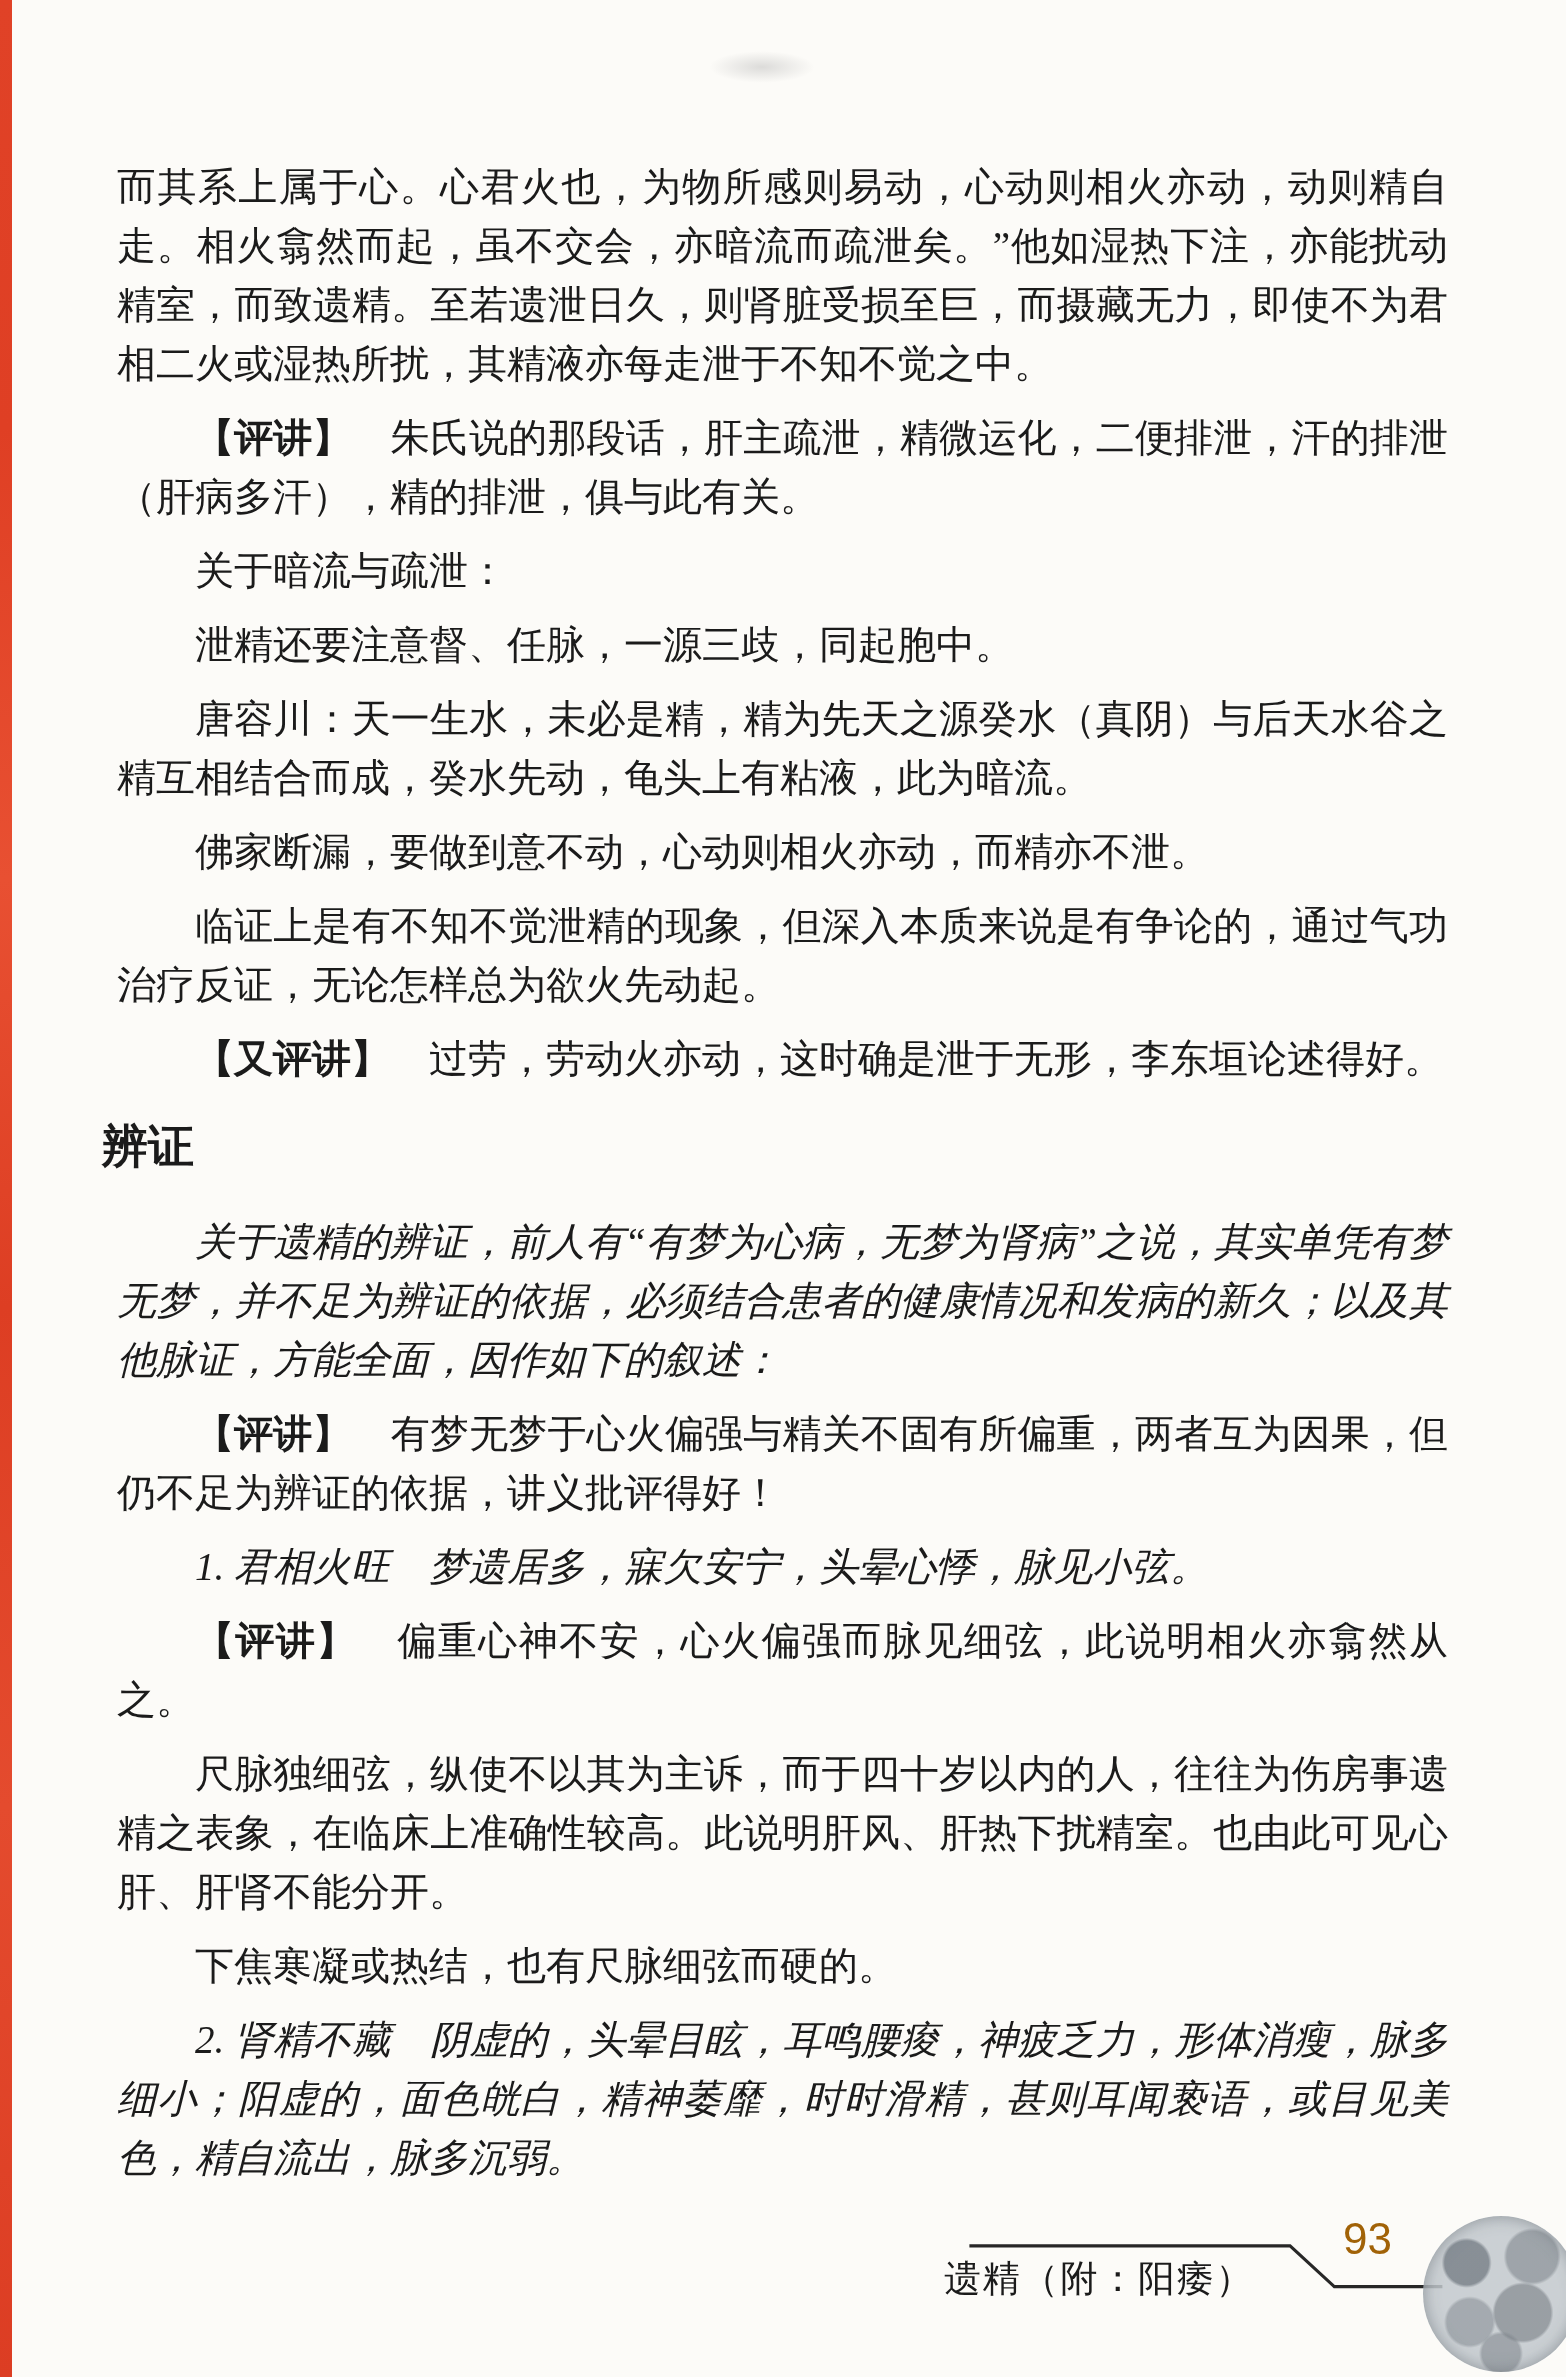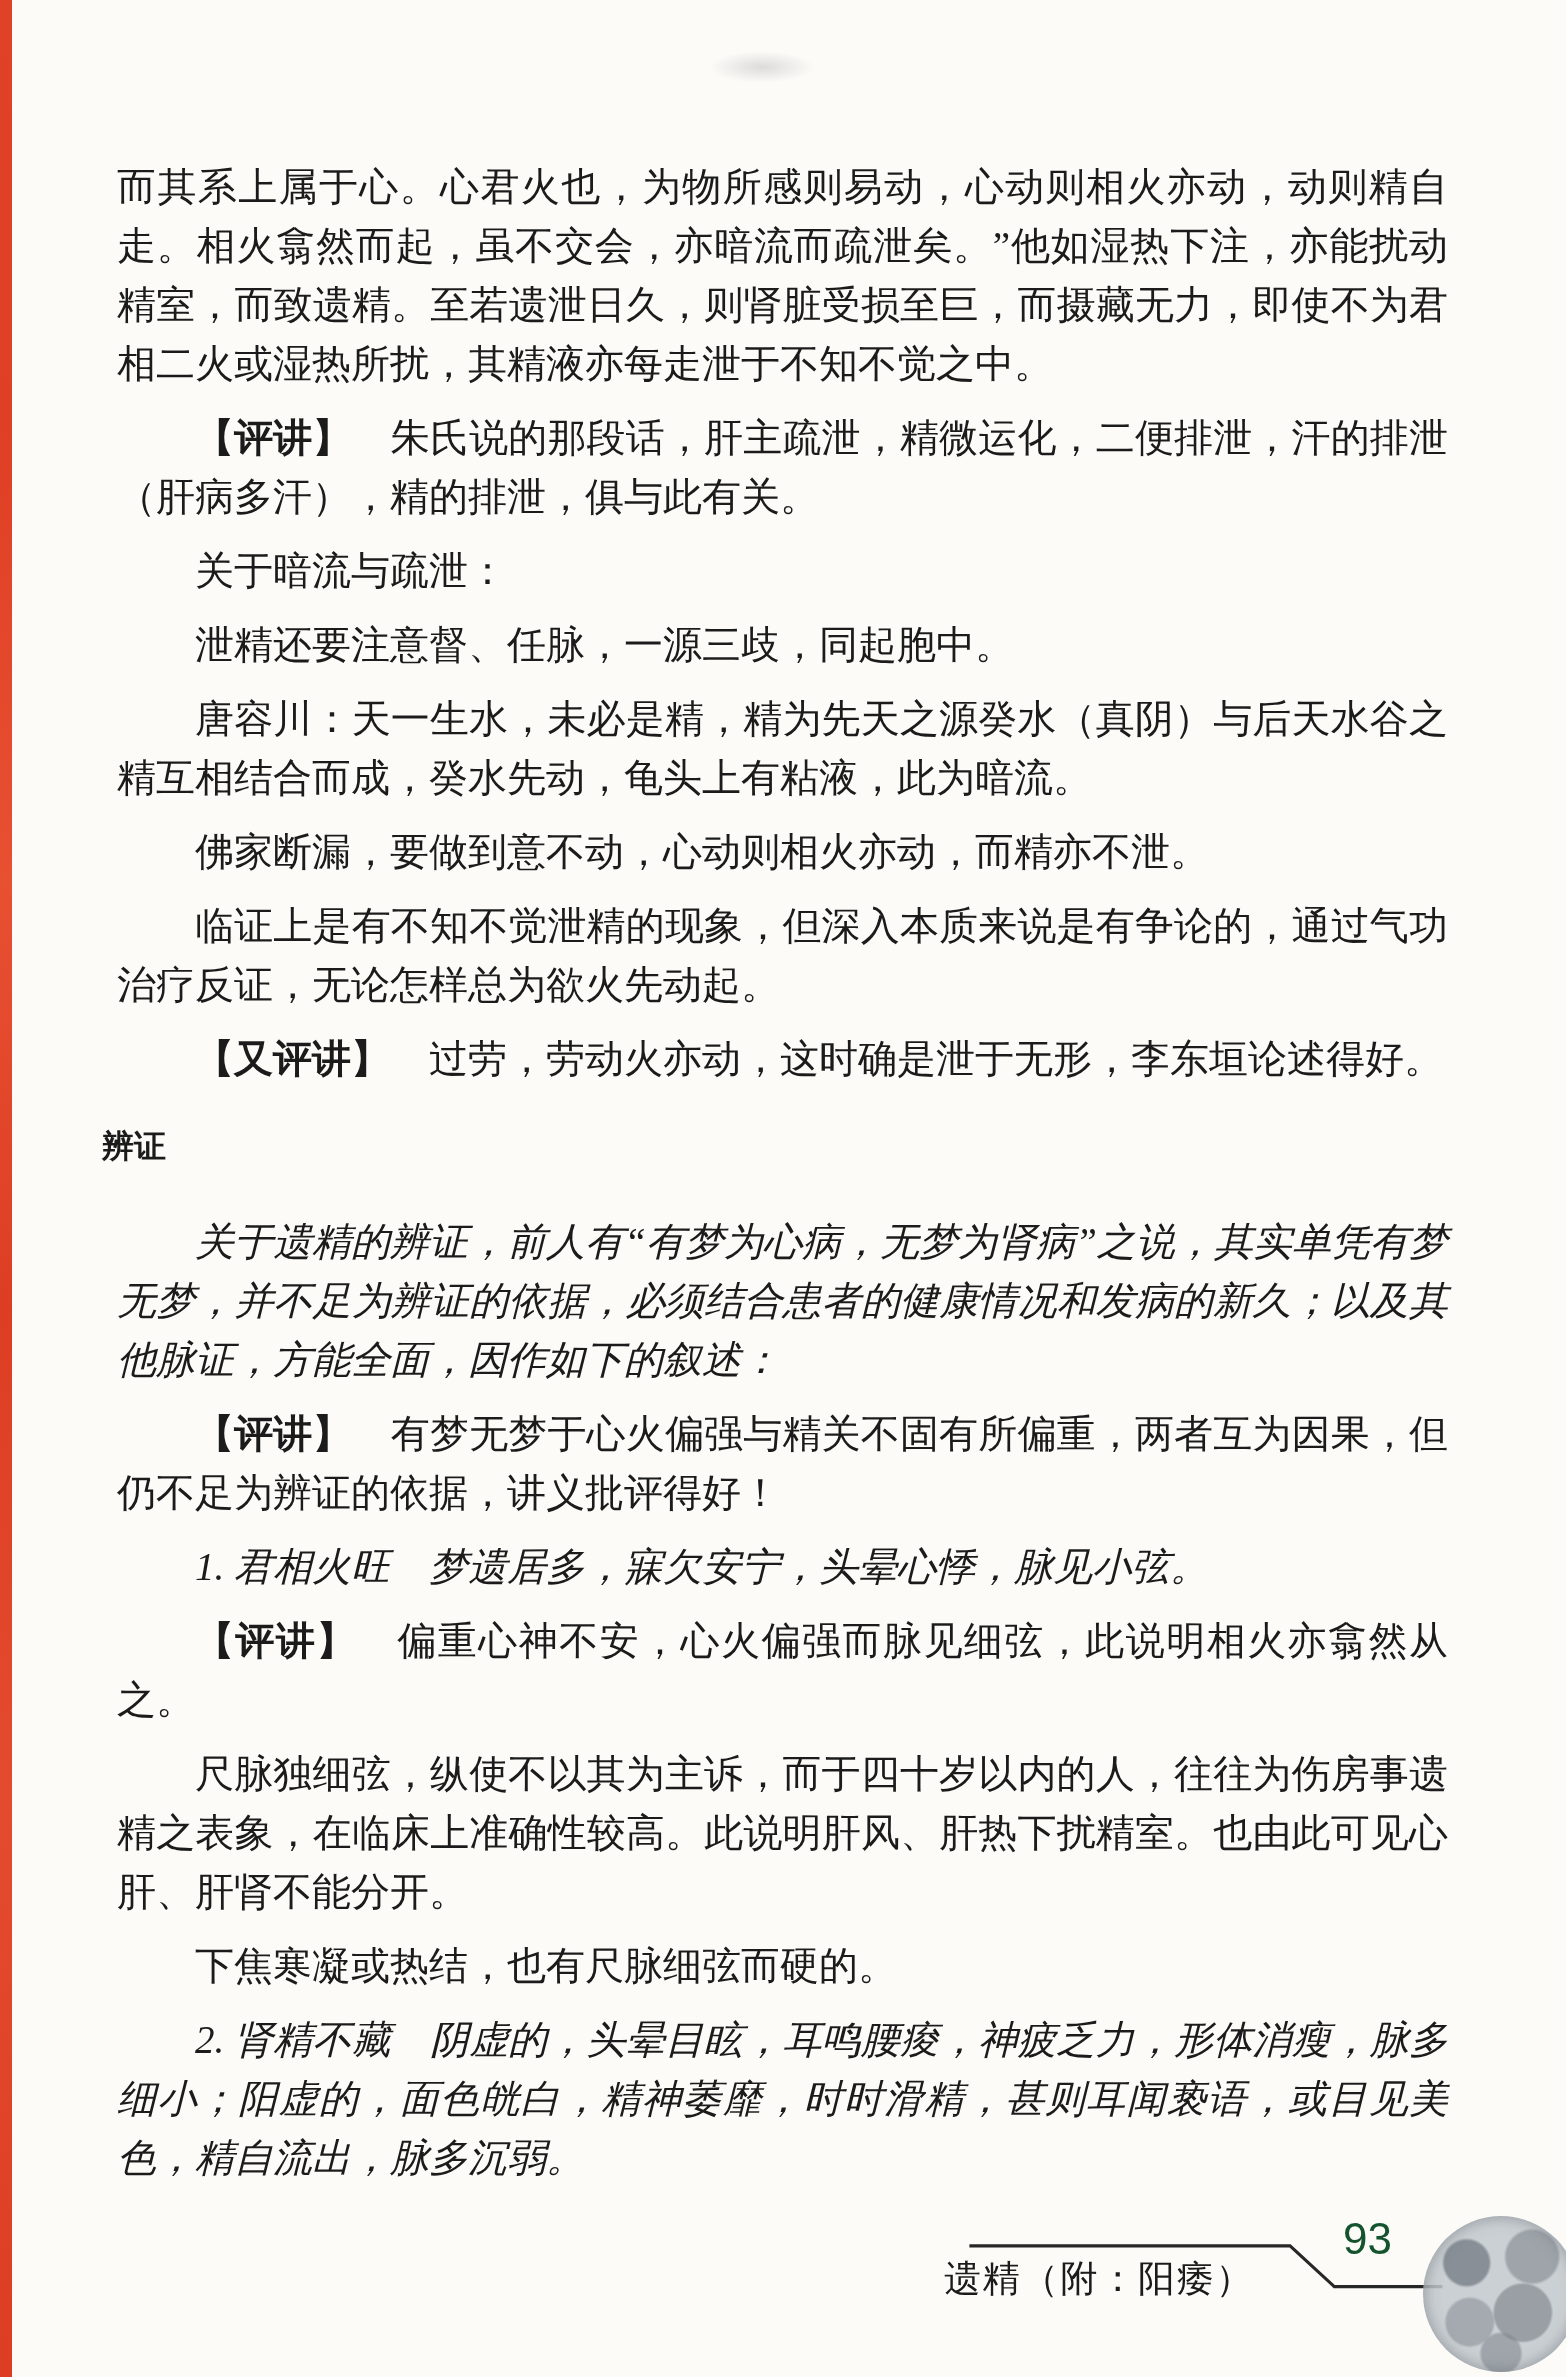--- a/index.html
+++ b/index.html
@@ -27,38 +27,38 @@
     font-size:39px;
     line-height:59px;
     text-align:justify;
   }
   .text-block p { margin:15px; }
   .indent { text-indent:2em; }
   .kai { font-style:italic; }
   .lbl { font-weight:bold; }
   h2.section-heading {
     margin:32px 0 39px 0;
-    font-size:32px;
+    font-size:46px;
     line-height:53px;
     font-weight:bold;
     text-align:left;
     text-indent:0;
   }
   
   .footer-rule { position:absolute; left:957px; top:2228px; }
   .footer-title {
     position:absolute; left:944px; top:2254px;
     font-size:37px; font-weight:normal; letter-spacing:1.8px;
     white-space:nowrap;
   }
   .page-number {
     position:absolute; left:1343px; top:2214px;
     font-size:44px;
     font-family:"Liberation Sans","DejaVu Sans",sans-serif;
-    color:#14532d;
+    color:#a16207;
   }
   .seal {
     position:absolute; left:1423px; top:2216px;
     width:156px; height:156px;
     border-radius:50%;
     background:
       radial-gradient(circle at 28% 30%, rgba(90,100,110,.75) 0 14%, rgba(90,100,110,0) 16%),
       radial-gradient(circle at 70% 26%, rgba(120,128,136,.7) 0 16%, rgba(120,128,136,0) 18%),
       radial-gradient(circle at 64% 62%, rgba(105,112,120,.65) 0 20%, rgba(105,112,120,0) 22%),
       radial-gradient(circle at 30% 68%, rgba(130,138,146,.7) 0 15%, rgba(130,138,146,0) 17%),

